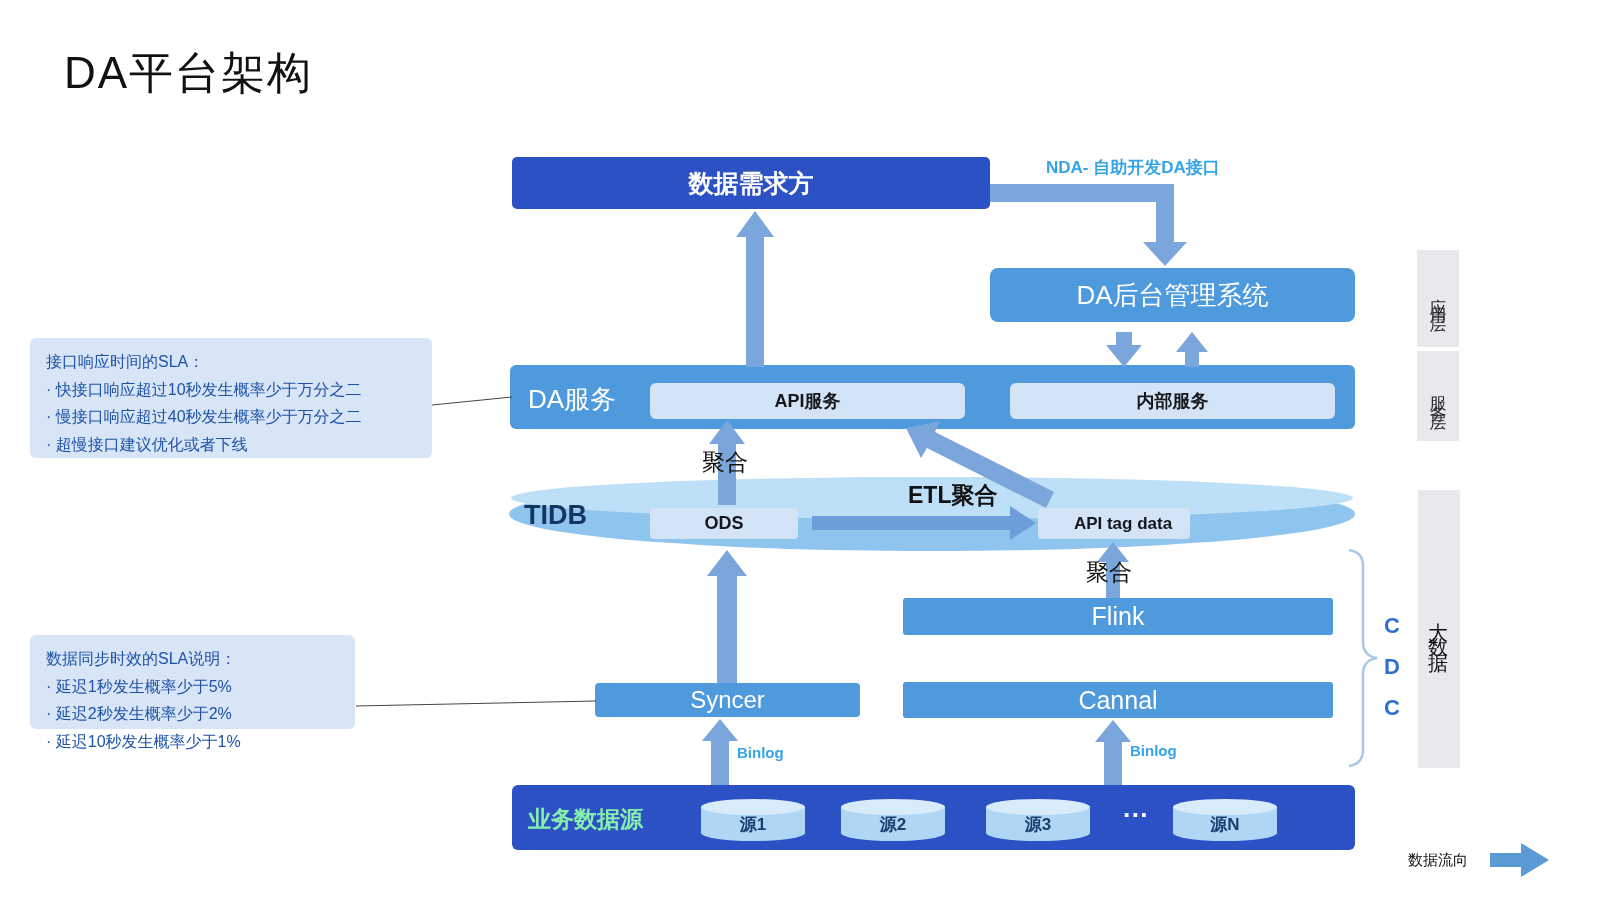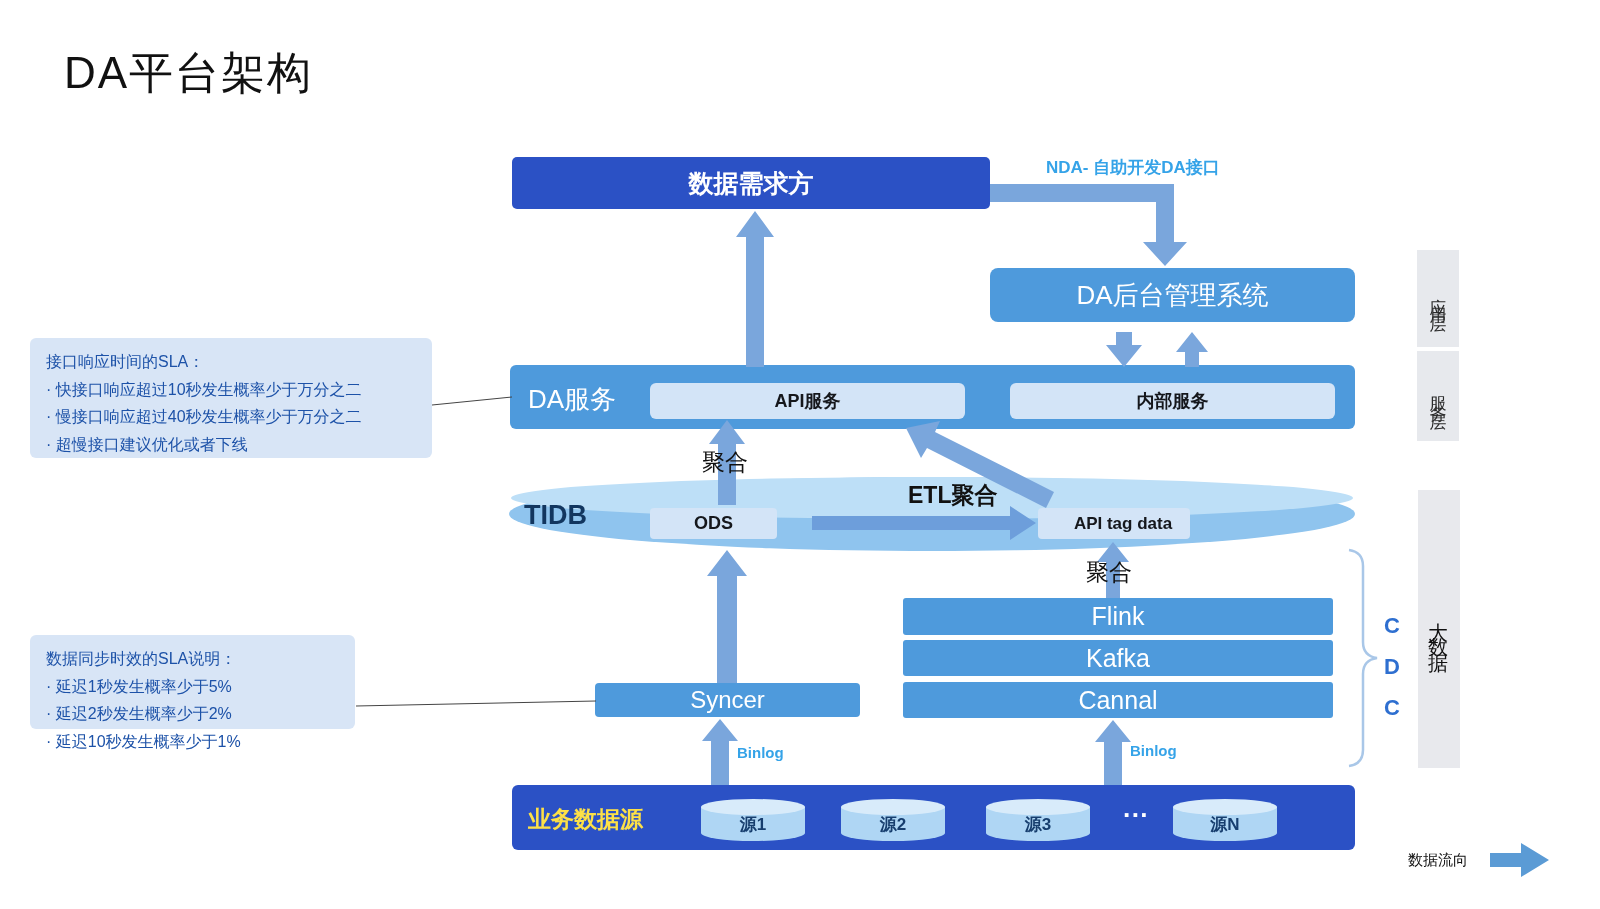--- a/index.html
+++ b/index.html
@@ -66,37 +66,34 @@
 
   <div class="abs note z1" style="left:30px;top:338px;width:402px;height:120px;">
     <div>接口响应时间的SLA：</div>
     <div>· 快接口响应超过10秒发生概率少于万分之二</div>
     <div>· 慢接口响应超过40秒发生概率少于万分之二</div>
     <div>· 超慢接口建议优化或者下线</div>
   </div>
 
   <div class="abs z1" style="left:524px;top:500px;font-size:27px;font-weight:700;color:#12365F;">TIDB</div>
 
-  <div class="abs box box-light z1" style="left:650px;top:508px;width:127px;height:31px;font-size:18px;border-radius:4px;">
+  <div class="abs box box-light z1" style="left:650px;top:508px;width:148px;height:31px;font-size:18px;border-radius:4px;">
     <span>ODS</span>
   </div>
 
   <div class="abs box box-light z1" style="left:1038px;top:508px;width:152px;height:31px;font-size:17px;border-radius:4px;padding-left:18px;">
     <span>API tag data</span>
   </div>
 
   <div class="abs plain-label z3" style="left:702px;top:447px;">聚合</div>
   <div class="abs plain-label z3" style="left:908px;top:480px;font-weight:700;">ETL聚合</div>
   <div class="abs plain-label z3" style="left:1086px;top:557px;">聚合</div>
 
   <div class="abs box box-mid z1" style="left:903px;top:598px;width:430px;height:37px;font-size:25px;border-radius:3px;">
     <span>Flink</span>
-  </div>
-  <div class="abs box box-mid z1" style="left:903px;top:640px;width:430px;height:36px;font-size:25px;border-radius:3px;">
-    <span>Kafka</span>
   </div>
   <div class="abs box box-mid z1" style="left:903px;top:682px;width:430px;height:36px;font-size:25px;border-radius:3px;">
     <span>Cannal</span>
   </div>
 
   <div class="abs cdc-col z1" style="left:1384px;top:613px;">
     <span>C</span>
     <span>D</span>
     <span>C</span>
   </div>
@@ -109,21 +106,21 @@
   </div>
 
   <div class="abs box box-mid z1" style="left:595px;top:683px;width:265px;height:34px;font-size:24px;border-radius:4px;">
     <span>Syncer</span>
   </div>
 
   <div class="abs link-text z3" style="left:737px;top:744px;font-size:15px;">Binlog</div>
   <div class="abs link-text z3" style="left:1130px;top:742px;font-size:15px;">Binlog</div>
 
   <div class="abs box-dark z1" style="left:512px;top:785px;width:843px;height:65px;border-radius:6px;position:absolute;">
-    <span style="position:absolute;left:16px;top:19px;font-size:23px;font-weight:700;color:#fde047;">业务数据源</span>
+    <span style="position:absolute;left:16px;top:19px;font-size:23px;font-weight:700;color:#86efac;">业务数据源</span>
   </div>
 
   <div class="abs z1" style="left:700px;top:798px;width:106px;height:44px;">
     <svg width="106" height="44">
       <ellipse cx="53" cy="35" rx="52" ry="8" fill="#AFD6F4"></ellipse>
       <rect x="1" y="9" width="104" height="26" fill="#AFD6F4"></rect>
       <ellipse cx="53" cy="9" rx="52" ry="8" fill="#D8EBFA"></ellipse>
     </svg>
     <span class="cyl-label">源1</span>
   </div>

